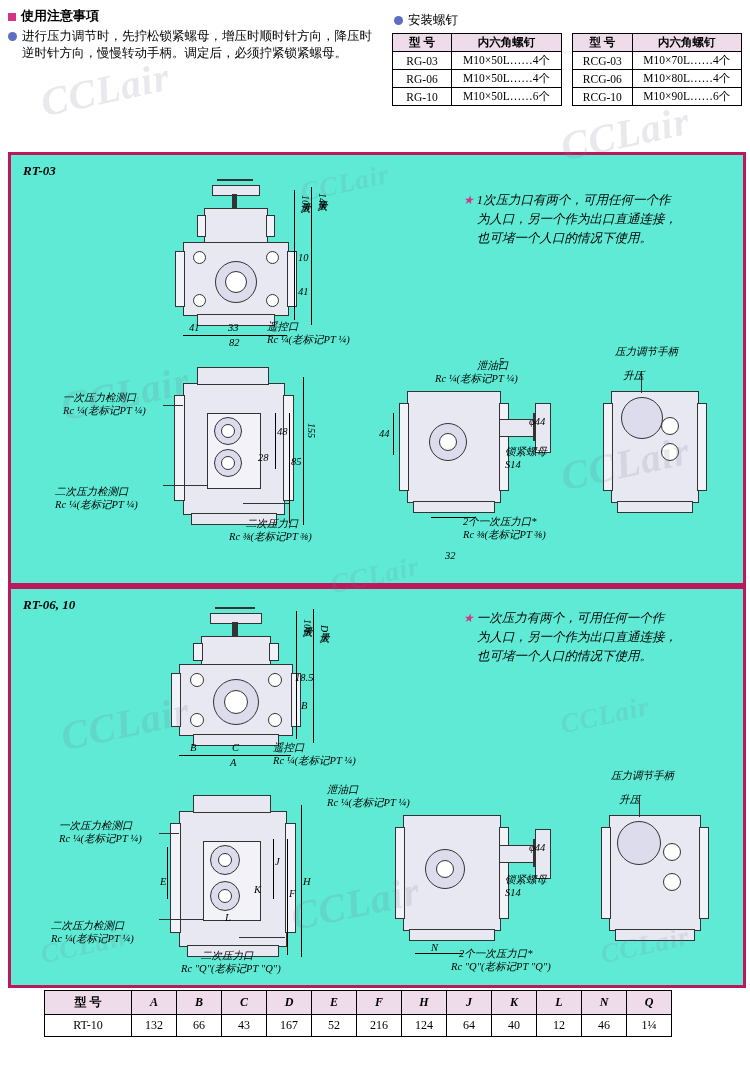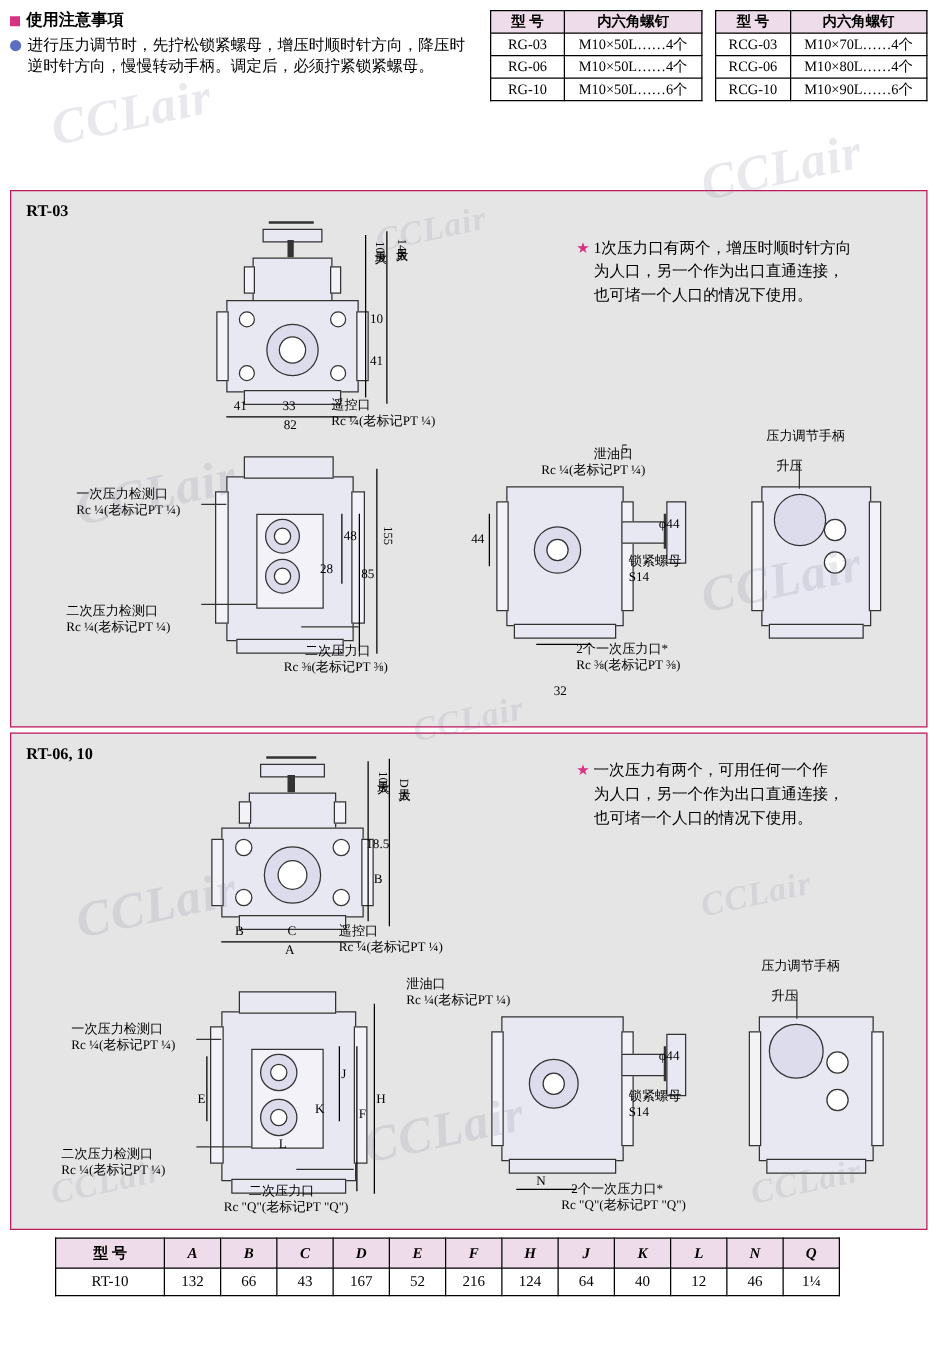--- a/index.html
+++ b/index.html
@@ -30,21 +30,21 @@
   #accessory .tables{display:flex;gap:10px;}
   table.tbl{border-collapse:collapse;font-size:11.5px;}
   table.tbl th,table.tbl td{border:1px solid #000;padding:1px 4px;text-align:center;white-space:nowrap;}
   table.tbl th{background:#efdcea;font-weight:bold;}
   table.tbl td.model{width:54px;}
   table.tbl td.spec{width:104px;text-align:center;}
   table.tbl th.model{width:54px;}
   table.tbl th.spec{width:104px;}
 
   
-  .panel{position:absolute;left:8px;border:1px solid #be185d;background:#e5e5e5;}
+  .panel{position:absolute;left:8px;border:3px solid #be185d;background:#5eead4;font-style:italic;}
   #panel1{top:152px;width:732px;height:428px;}
   #panel2{top:586px;width:732px;height:396px;}
   .panel .title{position:absolute;left:12px;top:8px;font-size:13px;font-weight:bold;}
 
   
   .note{position:absolute;font-size:12.5px;line-height:19px;width:250px;}
   .note .l2{margin-left:14px;display:block;}
 
   
   .lbl{position:absolute;font-size:10.5px;line-height:13px;white-space:nowrap;}
@@ -83,20 +83,21 @@
 
   <div class="abs" id="notice">
     <h2 class="sec"><span class="sqbullet"></span><span>使用注意事項</span></h2>
     <div class="item">
       <span class="dot"></span>
       <span class="txt">进行压力调节时，先拧松锁紧螺母，增压时顺时针方向，降压时逆时针方向，慢慢转动手柄。调定后，必须拧紧锁紧螺母。</span>
     </div>
   </div>
 
   <div class="abs" id="accessory">
+    <div class="sub"><span class="dot"></span><span>安装螺钉</span></div>
     <div class="tables">
       <table class="tbl">
         <thead>
           <tr>
             <th class="model">型 号</th>
             <th class="spec">内六角螺钉</th>
           </tr>
         </thead>
         <tbody>
           <tr>
@@ -136,21 +137,21 @@
           </tr>
         </tbody>
       </table>
     </div>
   </div>
 
   <div class="panel" id="panel1">
     <div class="title">RT-03</div>
 
     <div class="note" style="left:452px;top:36px;">
-      <span class="star">★</span><span>1次压力口有两个，增压时顺时针方向</span>
+      <span class="star">★</span><span>1次压力口有两个，可用任何一个作</span>
       <span class="l2">为人口，另一个作为出口直通连接，</span>
       <span class="l2">也可堵一个人口的情况下使用。</span>
     </div>
 
     <div>
 
       <div class="ln" style="left:206px;top:24px;width:36px;height:2px;"></div>
       <div class="body" style="left:201px;top:30px;width:46px;height:9px;"></div>
       <div class="ln" style="left:221px;top:39px;width:5px;height:14px;background:#333;"></div>
 

